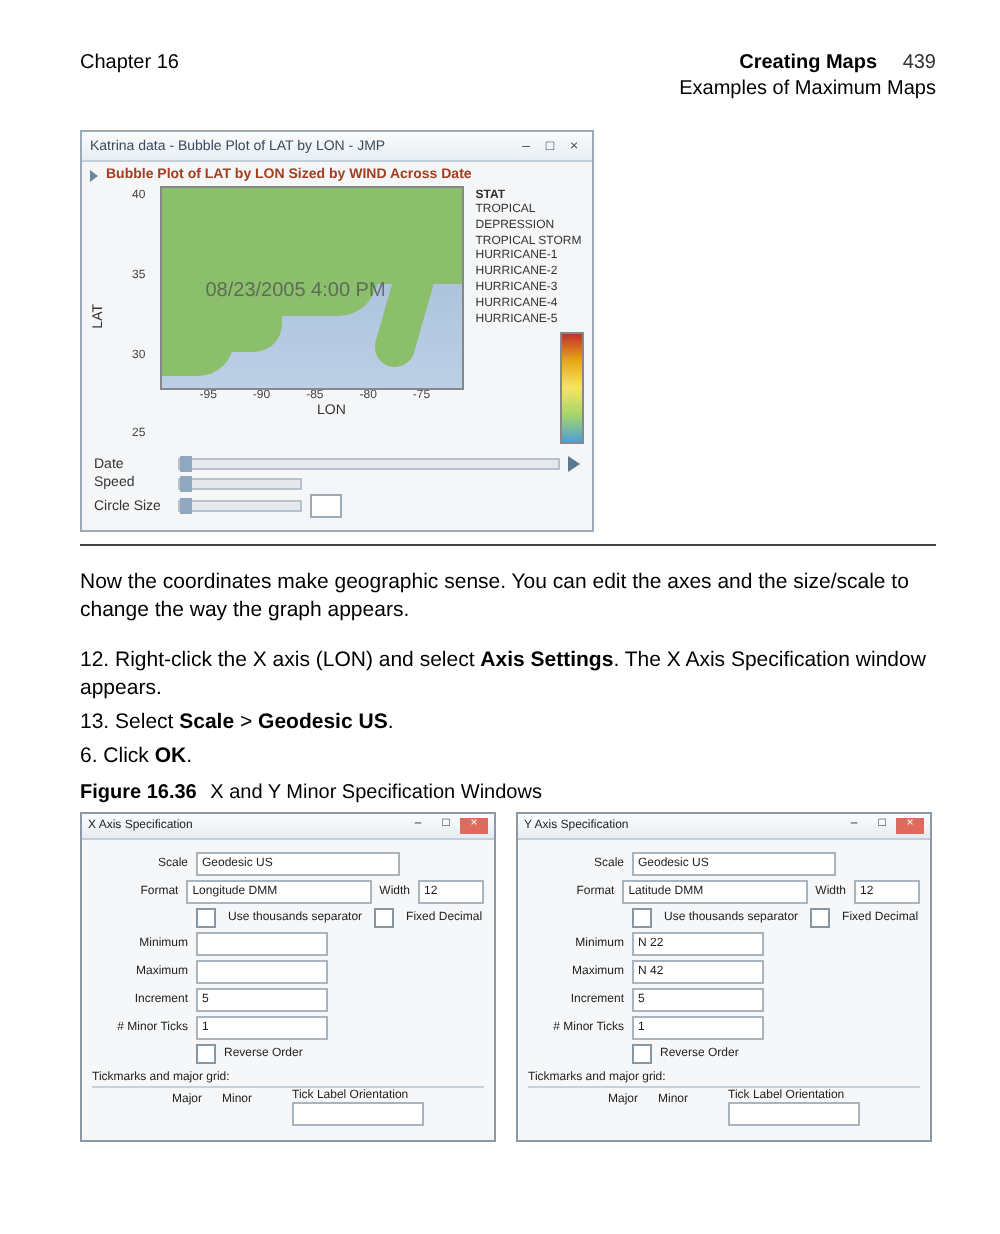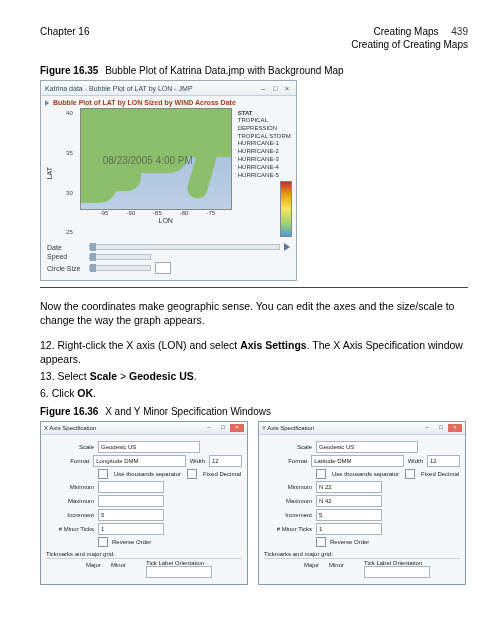--- a/index.html
+++ b/index.html
@@ -17,21 +17,21 @@
     display: flex;
     justify-content: space-between;
     align-items: flex-start;
     font-size: 10px;
     margin-bottom: 14px;
   }
   .running-head .right {
     text-align: right;
     line-height: 1.25;
   }
-  .running-head .title-strong { font-weight: 400; }
+  .running-head .title-strong { font-weight: 700; }
   .page-number { margin-left: 10px; font-size: 10px; color: #333; }
   .fig-caption {
     font-size: 10px;
     margin: 6px 0 4px 0;
   }
   .fig-caption .fig-num { font-weight: 700; margin-right: 4px; }
 
   
   .win {
     width: 255px;
@@ -259,28 +259,24 @@
 
 <div class="page">
 
   <div class="running-head">
     <div>Chapter 16</div>
     <div class="right">
       <span>
         <span class="title-strong">Creating Maps</span>
         <span class="page-number">439</span>
       </span><br>
-      <span>Creating of Creating Maps</span>
+      <span>Examples of Maximum Maps</span>
     </div>
   </div>
 
-  <div class="fig-caption">
-    <span class="fig-num">Figure 16.35</span>
-    <span>Bubble Plot of Katrina Data.jmp with Background Map</span>
-  </div>
 
   <div class="win">
     <div class="win-titlebar">
       <span>Katrina data - Bubble Plot of LAT by LON - JMP</span>
       <span class="icons">
         <span>–</span>
         <span>□</span>
         <span>×</span>
       </span>
     </div>

